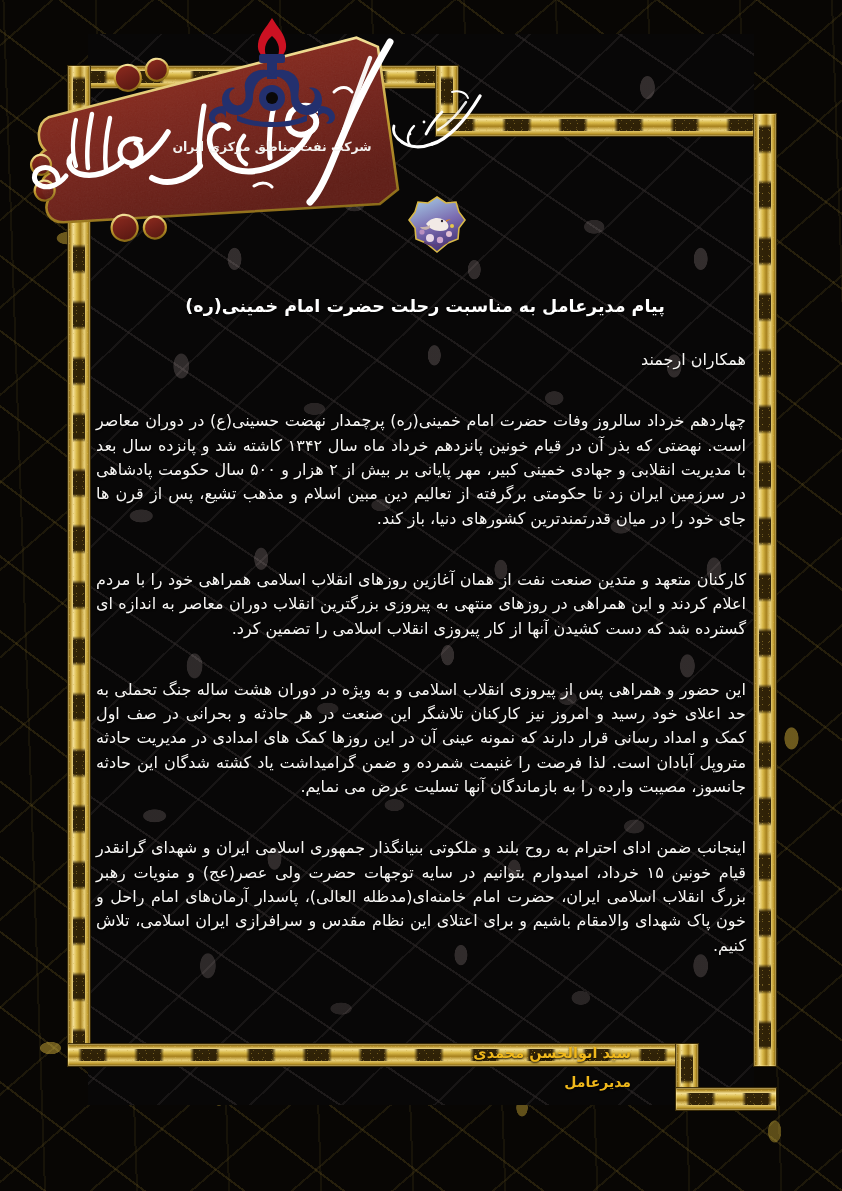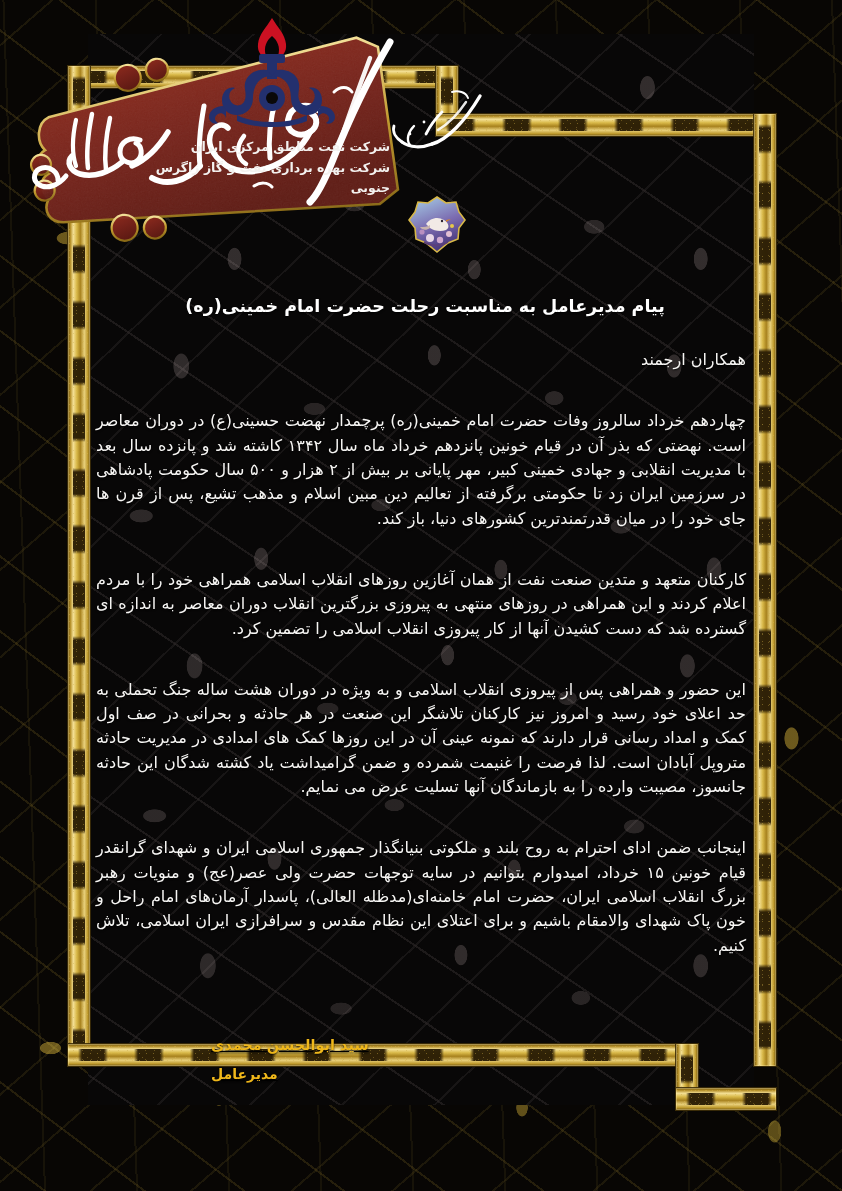--- a/index.html
+++ b/index.html
@@ -207,21 +207,21 @@
   }
 
   
   .header { position: absolute; left: 0; right: 0; top: 0; height: 268px; }
 
   
   .logo-block {
     position: absolute;
     right: 452px; top: 14px;
     width: 236px;
-    text-align: right;
+    text-align: center;
   }
   .nioc-logo { position: relative; width: 150px; height: 118px; margin: 0 auto; }
   .nioc-logo svg { display: block; width: 150px; height: 118px; }
 
   .logo-caption {
     margin-top: 5px;
     color: #f3f1ef;
     font-size: 12.5px;
     line-height: 1.65;
     font-weight: 700;
@@ -275,24 +275,23 @@
     text-shadow: 0 1px 2px rgba(0,0,0,.9);
   }
   .salutation { margin-bottom: 1px; }
   .para { margin-bottom: 8px; margin-top: 37px; }
   .para:last-of-type { margin-bottom: 0; }
 
   
   .signature {
     position: absolute;
     left: 0; right: 0; top: 1037px;
-    text-align: left;
+    text-align: right;
     width: 420px;
-    margin: 0 auto;
-    text-decoration: underline;
+    margin: 8px auto;
   }
   .sig-name {
     color: #f0b81b;
     font-size: 14.5px;
     font-weight: 700;
     text-shadow: 0 1px 2px rgba(0,0,0,.9);
   }
   .sig-role {
     margin-top: 13px;
     color: #f0b81b;
@@ -450,21 +449,20 @@
                    C17,107 17,102 21,100 C25,98 29,101 29,105 L29,96 Z" fill="#23306e"></path>
           <path d="M124,92 C132,92 138,97 138,103 C138,108 133,111 129,109
                    C133,107 133,102 129,100 C125,98 121,101 121,105 L121,96 Z" fill="#23306e"></path>
 
           <path d="M40,101 C52,107 64,108 75,108 C86,108 98,107 110,101
                    L110,107 C98,112 86,113 75,113 C64,113 52,112 40,107 Z" fill="#23306e"></path>
         </svg>
       </div>
       <div class="logo-caption">
         <div>شرکت نفت مناطق مرکزی ایران</div>
-        <div>شرکت بهره برداری نفت و گاز زاگرس جنوبی</div>
       </div>
     </div>
 
     <div class="medallion">
       <svg viewBox="0 0 62 62" xmlns="http://www.w3.org/2000/svg" aria-hidden="true">
         <defs>
           <linearGradient id="medSky" x1="0" y1="0" x2="0.4" y2="1">
             <stop offset="0%" stop-color="#a8d4ea"></stop>
             <stop offset="60%" stop-color="#7b6bb0"></stop>
             <stop offset="100%" stop-color="#4a3a7e"></stop>

